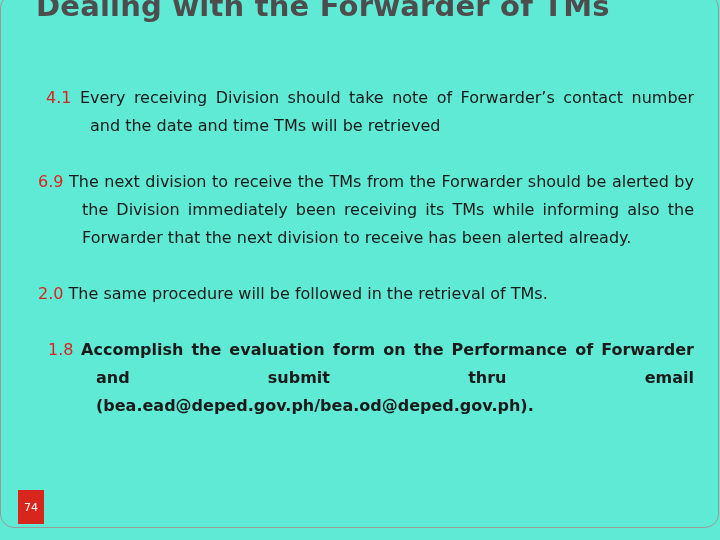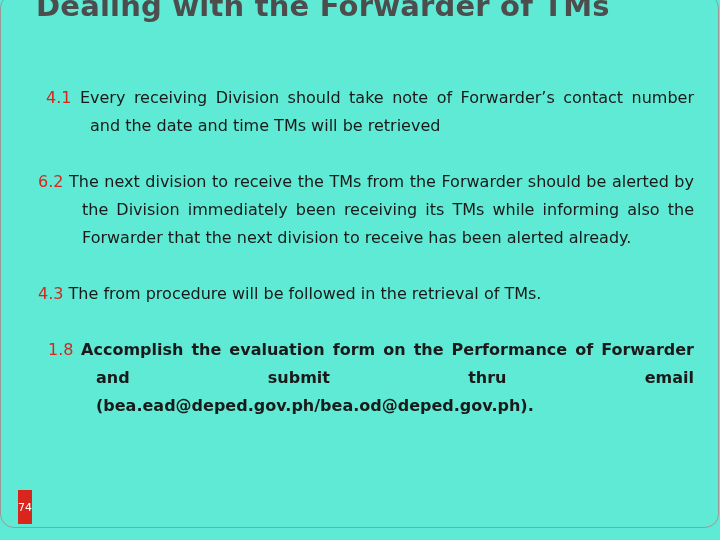--- a/index.html
+++ b/index.html
@@ -79,21 +79,21 @@
     padding-left: 56px;
     text-indent: -48px;
   }
   .p4-text {
     font-weight: bold;
   }
   .slide-number {
     position: absolute;
     left: 18px;
     top: 490px;
-    width: 14px;
+    width: 26px;
     height: 34px;
     background: #d9261c;
     color: #ffffff;
     font-size: 11px;
     display: flex;
     align-items: center;
     justify-content: center;
   }
 </style>
 </head>
@@ -111,31 +111,31 @@
       <span class="hang">
         <span class="num">4.1</span>
         <span>Every receiving Division should take note of Forwarder’s contact number and the date and time TMs will be retrieved</span>
       </span>
     </div>
 
     <div class="spacer-md"></div>
 
     <div class="para">
       <span class="hang">
-        <span class="num">6.2</span>
+        <span class="num">6.9</span>
         <span>The next division to receive the TMs from the Forwarder should be alerted by the Division immediately been receiving its TMs while informing also the Forwarder that the next division to receive has been alerted already.</span>
       </span>
     </div>
 
     <div class="spacer-md"></div>
 
     <div class="para">
       <span class="hang">
-        <span class="num">4.3</span>
-        <span>The from procedure will be followed in the retrieval of TMs.</span>
+        <span class="num">2.0</span>
+        <span>The same procedure will be followed in the retrieval of TMs.</span>
       </span>
     </div>
 
     <div class="spacer-md"></div>
 
     <div class="para p4">
       <span class="hang">
         <span class="num">1.8</span>
         <span class="p4-text">Accomplish the evaluation form on the Performance of Forwarder and submit thru email (bea.ead@deped.gov.ph/bea.od@deped.gov.ph).</span>
       </span>

